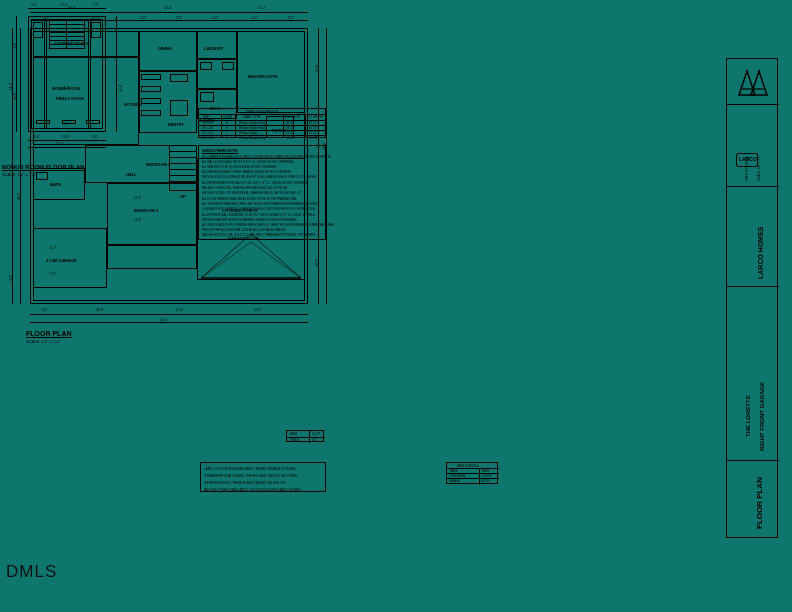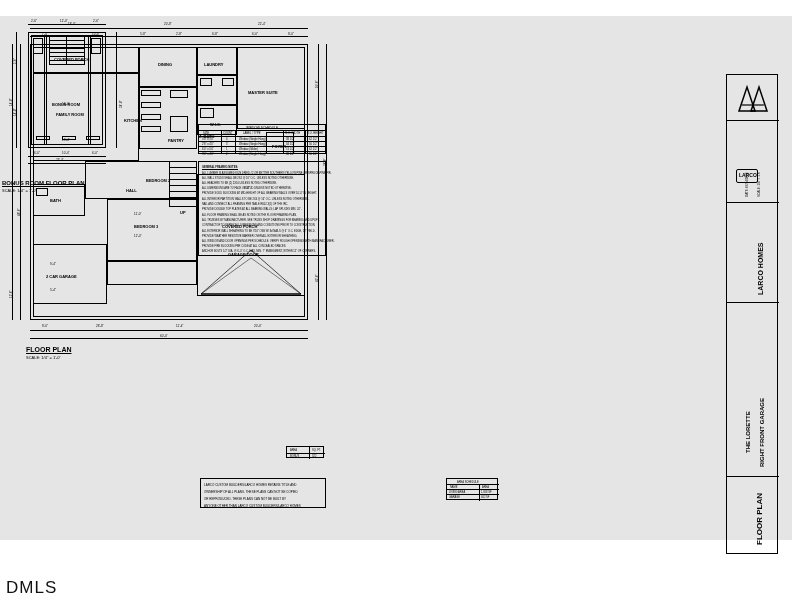--- a/index.html
+++ b/index.html
@@ -1,18 +1,18 @@
 <!DOCTYPE html>
 <html><head>
 <meta charset="utf-8">
 <style>
   html,body{margin:0;padding:0;background:#ffffff;}
   body{width:792px;height:612px;position:relative;overflow:hidden;
        font-family:"Liberation Sans", sans-serif;color:#000;}
-  .sheet{position:absolute;left:0;top:16px;width:792px;height:524px;background:#e5e5e5;}
+  .sheet{position:absolute;left:0;top:0;width:792px;height:612px;background:#0f766e;}
 
   
   .box{position:absolute;border:1px solid #000;box-sizing:border-box;}
   .ln{position:absolute;background:#000;}
   .hl{height:1px;}
   .vl{width:1px;}
   .txt{position:absolute;white-space:nowrap;line-height:1;}
   .t3{font-size:3px;}
   .t35{font-size:3.5px;}
   .t4{font-size:4px;}

